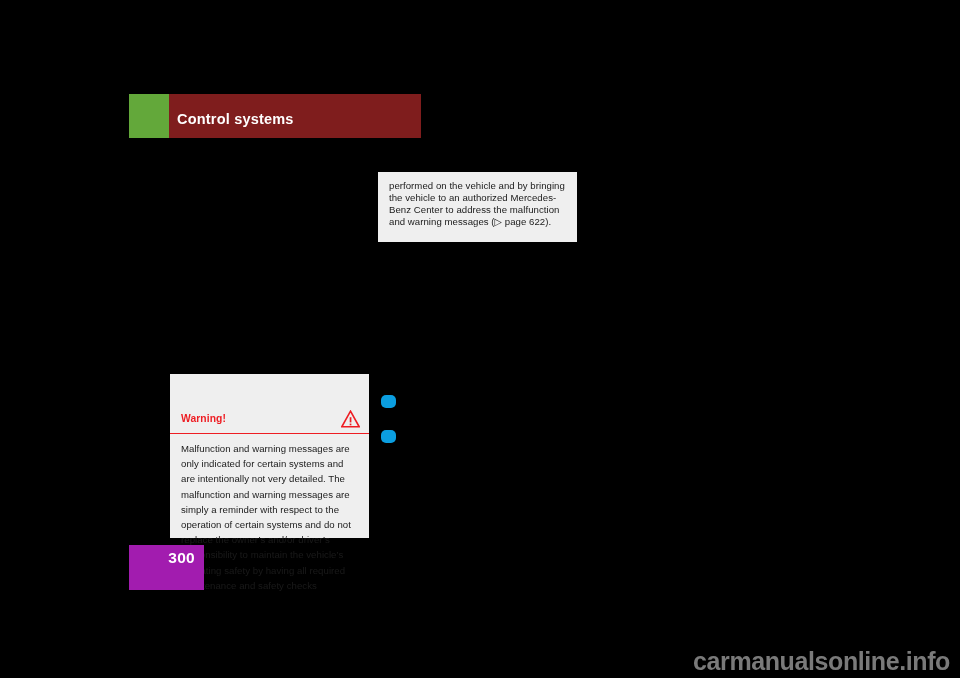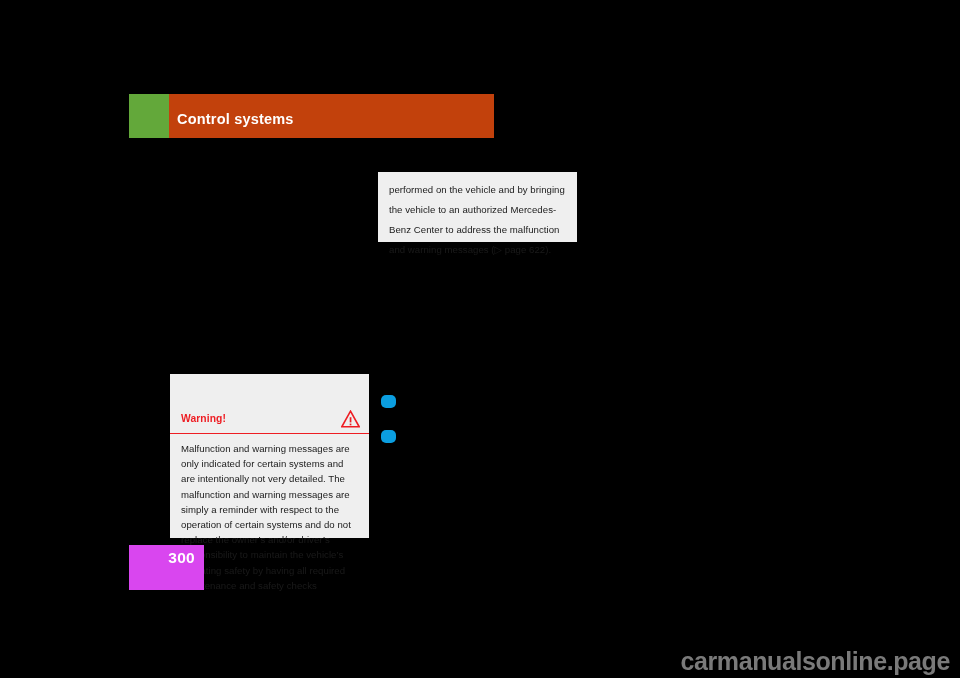--- a/index.html
+++ b/index.html
@@ -14,23 +14,23 @@
     overflow: hidden;
     font-family: "Liberation Sans", sans-serif;
     -webkit-font-smoothing: antialiased;
   }
 
   
   #chapter-banner {
     position: absolute;
     left: 129px;
     top: 94px;
-    width: 365px;
+    width: 292px;
     height: 44px;
-    background: #c2410c;
+    background: #7f1d1d;
   }
   #chapter-banner .banner-tab {
     position: absolute;
     left: 0;
     top: 0;
     width: 40px;
     height: 44px;
     background: #63a83a;
   }
   #chapter-banner .banner-title {
@@ -50,21 +50,21 @@
     left: 378px;
     top: 172px;
     width: 199px;
     height: 70px;
     background: #efefef;
     box-sizing: border-box;
     padding: 8px 12px 8px 11px;
   }
   #continuation-box .body-text {
     font-size: 9.6px;
-    line-height: 20px;
+    line-height: 12px;
     color: #1a1a1a;
     letter-spacing: 0.05px;
   }
 
   
   #warning-box {
     position: absolute;
     left: 170px;
     top: 374px;
     width: 199px;
@@ -116,21 +116,21 @@
   #list-bullet-1 { left: 381px; top: 395px; }
   #list-bullet-2 { left: 381px; top: 430px; }
 
   
   #page-number-block {
     position: absolute;
     left: 129px;
     top: 545px;
     width: 75px;
     height: 45px;
-    background: #d946ef;
+    background: #a21caf;
   }
   #page-number-block .page-number {
     position: absolute;
     right: 9px;
     top: 4px;
     font-size: 15.5px;
     font-weight: bold;
     color: #ffffff;
     letter-spacing: 0.3px;
   }
@@ -175,13 +175,13 @@
   </div>
 </div>
 
 <div class="list-bullet" id="list-bullet-1"></div>
 <div class="list-bullet" id="list-bullet-2"></div>
 
 <div id="page-number-block">
   <div class="page-number">300</div>
 </div>
 
-<div id="watermark">carmanualsonline.page</div>
+<div id="watermark">carmanualsonline.info</div>
 
 </body></html>

